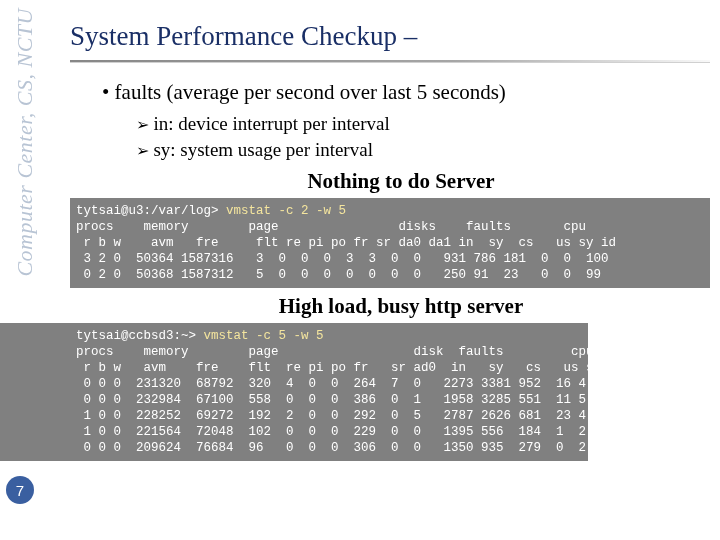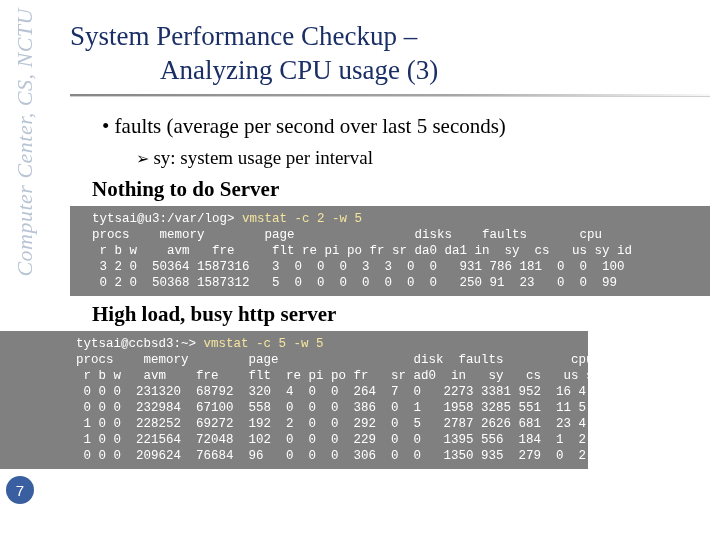--- a/index.html
+++ b/index.html
@@ -39,52 +39,52 @@
     height: 2px;
     margin-top: 6px;
     background: linear-gradient(90deg, rgba(128,128,128,0.95) 0%, rgba(128,128,128,0.7) 60%, rgba(128,128,128,0.05) 100%);
     box-shadow: 0 1px 0 #d0d0d0;
   }
   .bullets { margin-top: 18px; padding-left: 32px; }
   .b1 { font-size: 21px; color: #000; margin-bottom: 8px; }
   .b1::before { content: "• "; }
   .b2 { font-size: 19px; color: #000; margin-left: 34px; margin-bottom: 4px; }
   .b2::before { content: "➢ "; font-size: 16px; }
-  .subhead { font-size: 21px; color: #000; font-weight: bold; margin-top: 8px; margin-left: 22px; }
+  .subhead { font-size: 21px; color: #000; font-weight: bold; margin-top: 8px; margin-left: 22px; text-align: center; }
   .term {
     font-family: "Courier New", monospace;
     font-size: 12.5px;
     line-height: 1.28;
     background: #808080;
     color: #fff;
     white-space: pre;
-    padding: 5px 22px;
+    padding: 5px 6px;
     margin-top: 4px;
   }
   .term .cmd { color: #f4e59e; }
   .term-wide { margin-left: -70px; width: 588px; padding-left: 76px; }
 </style>
 </head>
 <body>
 
 <div class="slide">
 
   <div class="sidebar-text">Computer Center, CS, NCTU</div>
 
   <div class="page-num-circle">7</div>
 
   <div class="content">
     <div class="title">
       <div>System Performance Checkup –</div>
-      <div class="title-line2">Analyzing CPU usage (3)</div>
     </div>
     <div class="hr"></div>
 
     <div class="bullets">
       <div class="b1">faults (average per second over last 5 seconds)</div>
+      <div class="b2">in: device interrupt per interval</div>
       <div class="b2">sy: system usage per interval</div>
     </div>
 
     <div class="subhead">Nothing to do Server</div>
     <div class="term"><span>tytsai@u3:/var/log&gt; </span><span class="cmd">vmstat -c 2 -w 5</span>
 <span>procs    memory        page                disks    faults       cpu
  r b w    avm   fre     flt re pi po fr sr da0 da1 in  sy  cs   us sy id
  3 2 0  50364 1587316   3  0  0  0  3  3  0  0   931 786 181  0  0  100
  0 2 0  50368 1587312   5  0  0  0  0  0  0  0   250 91  23   0  0  99</span></div>
 

